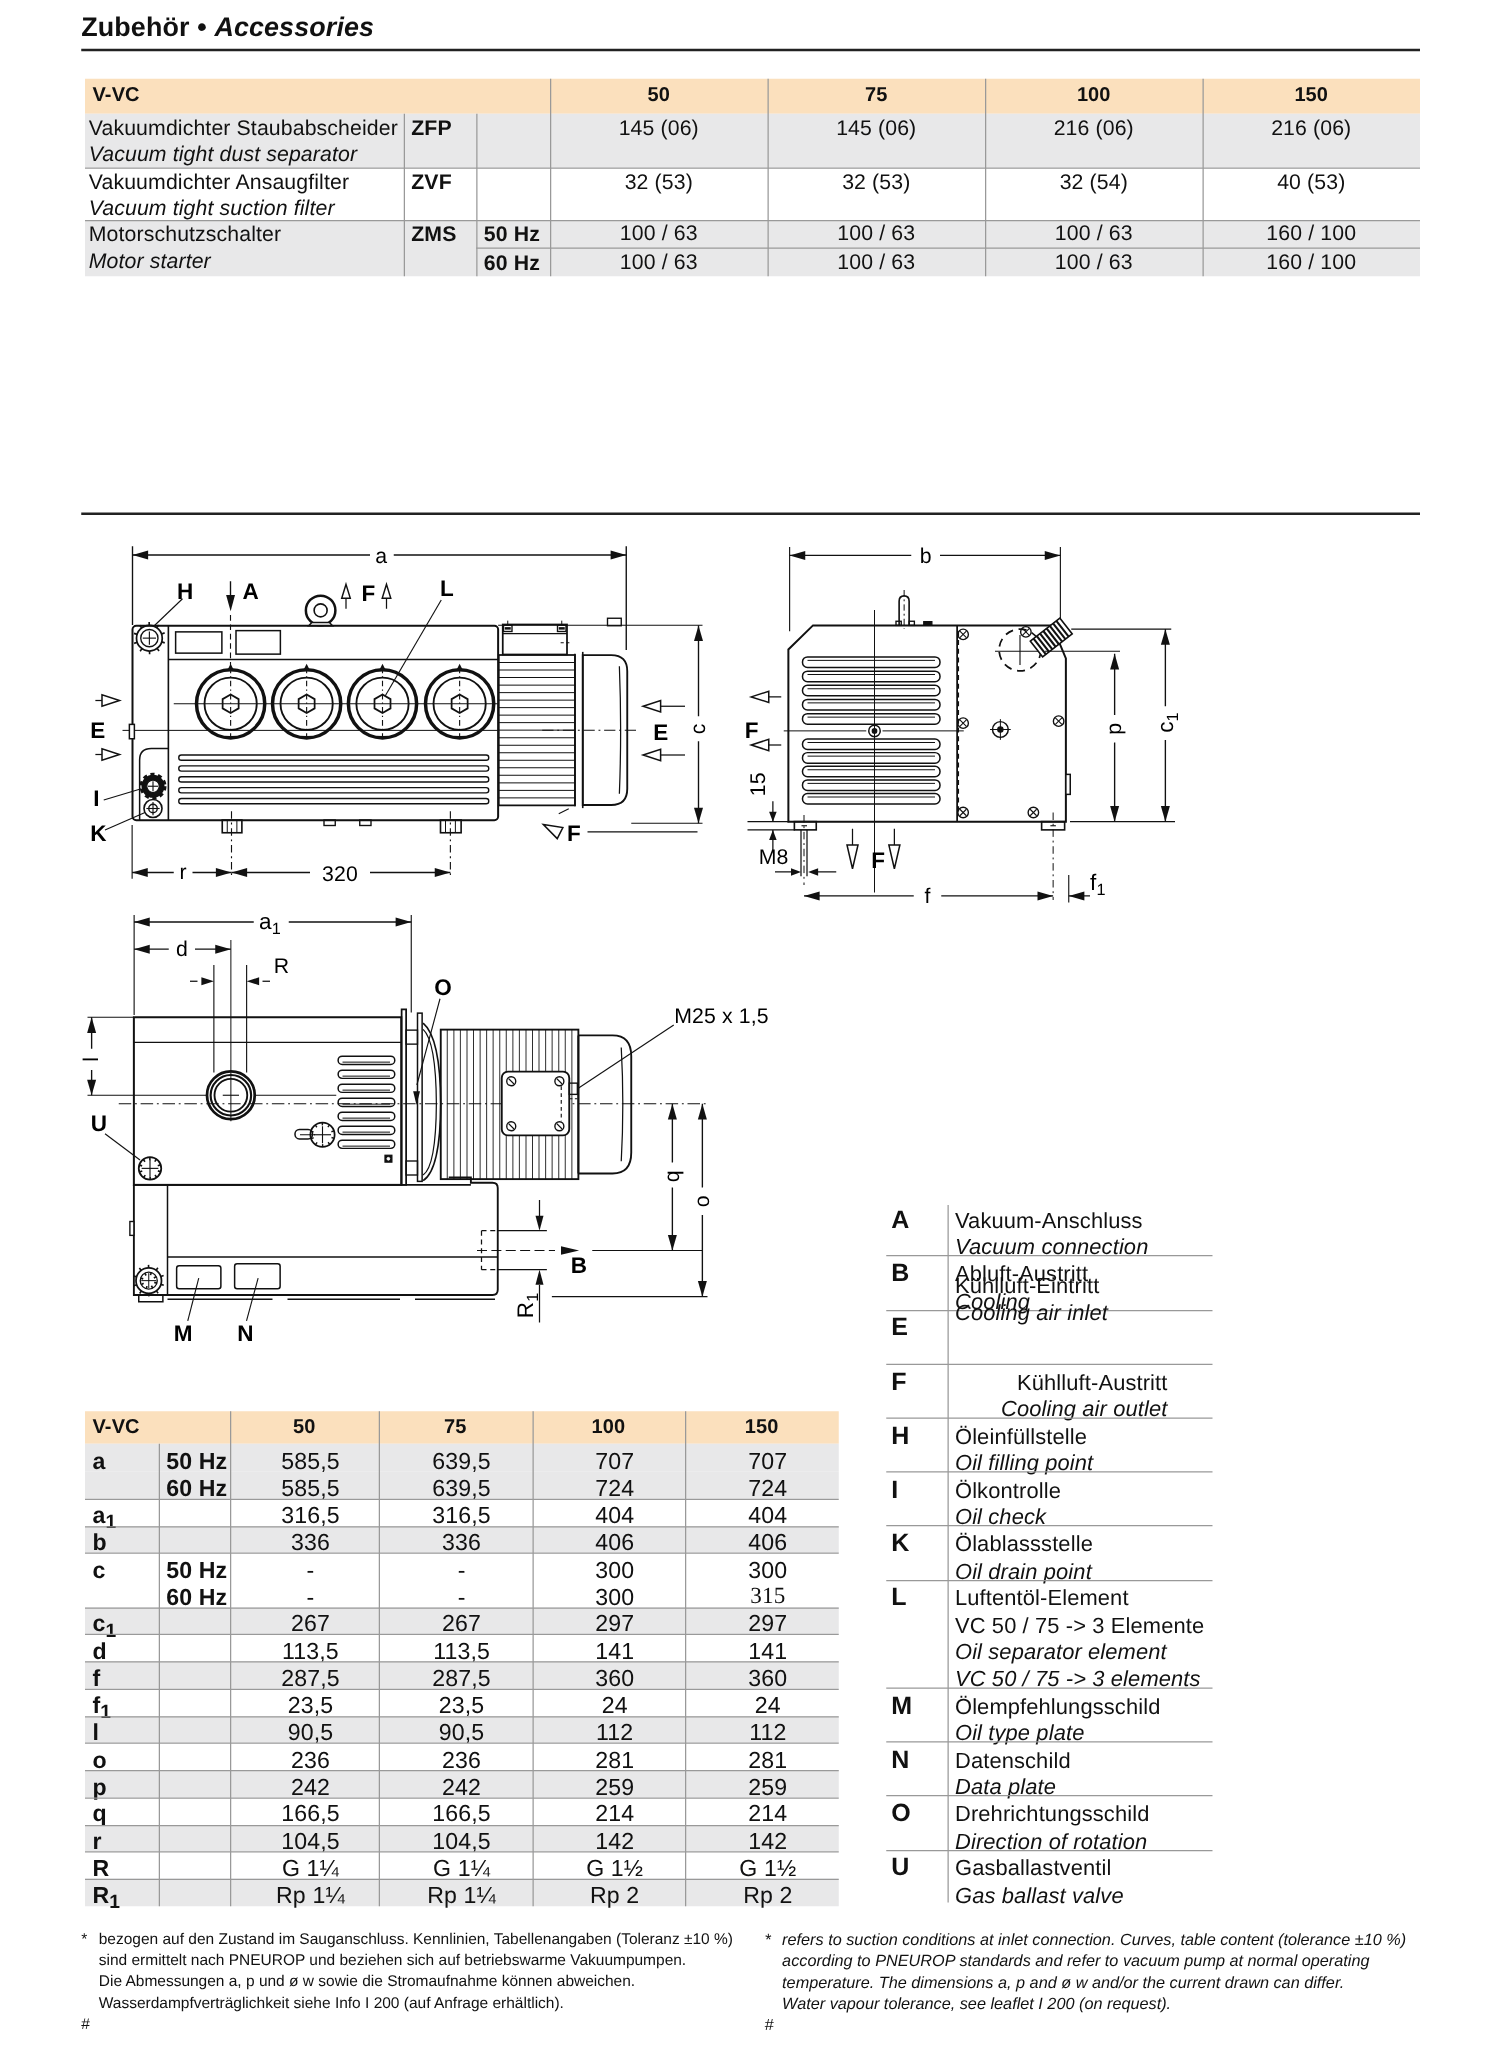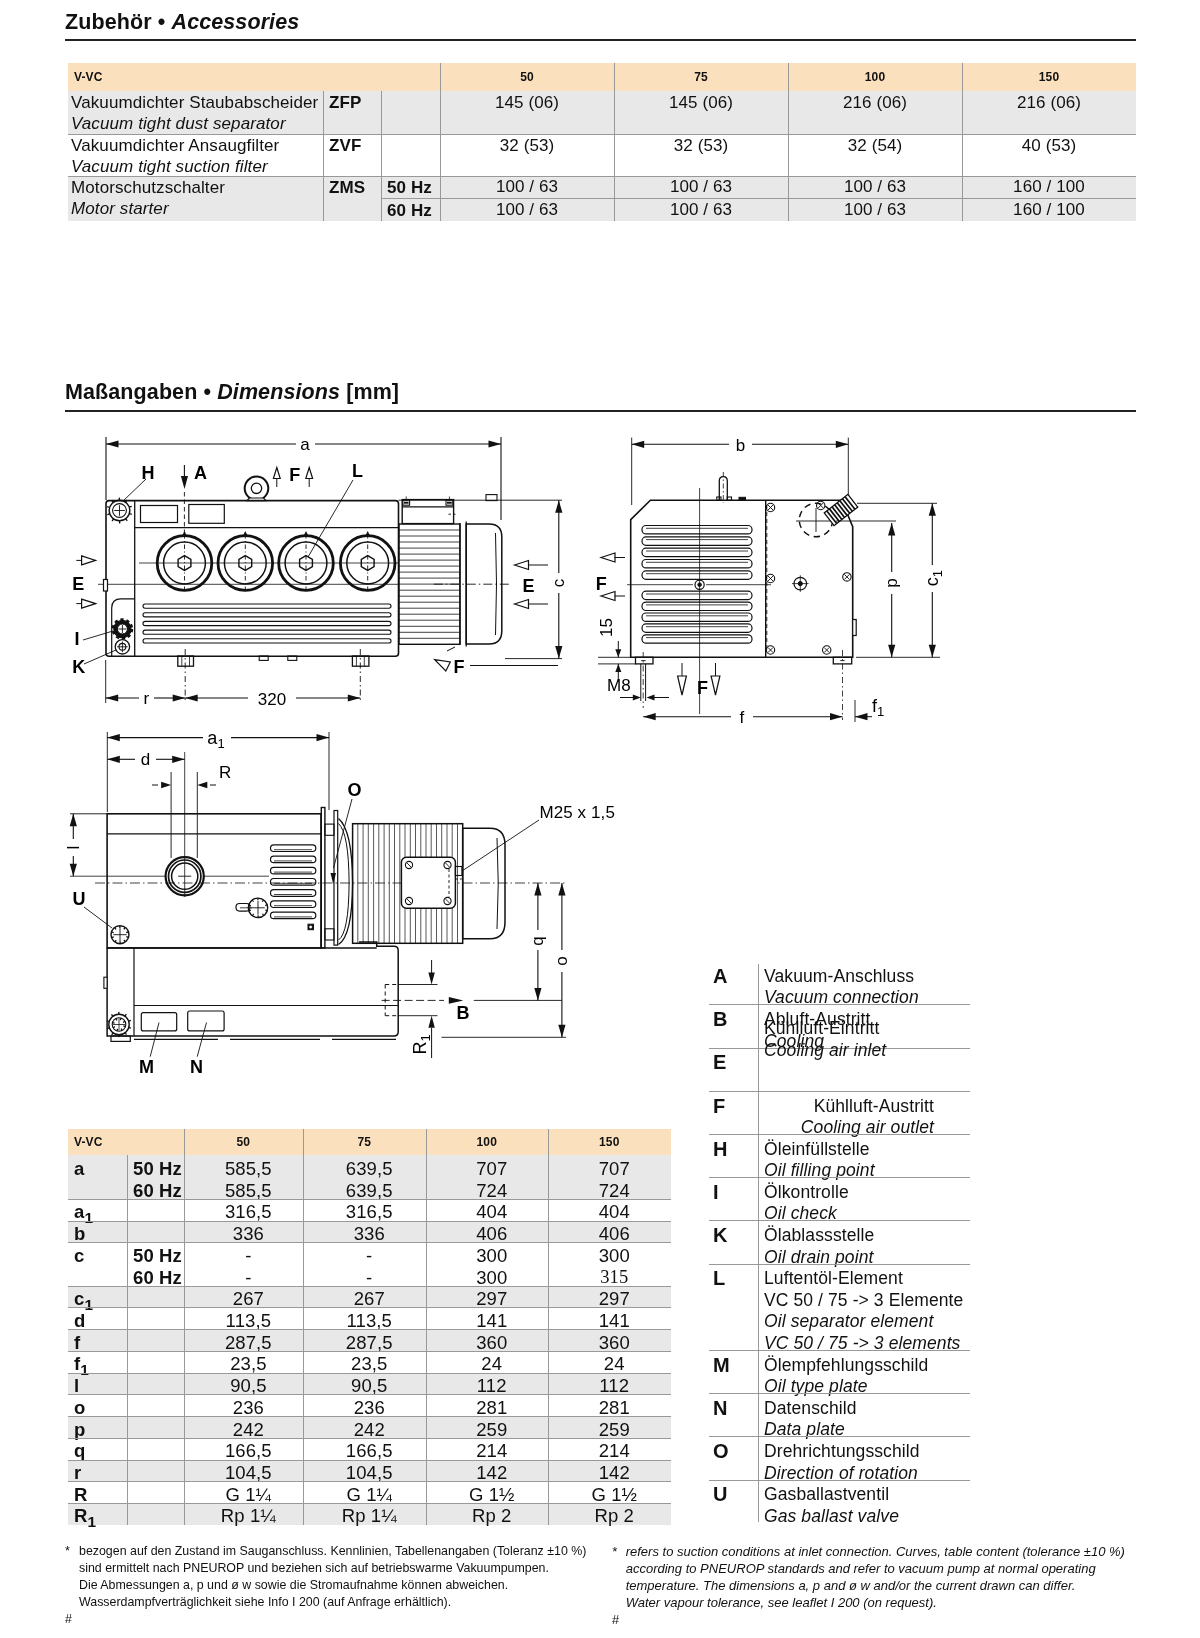--- a/index.html
+++ b/index.html
@@ -5,21 +5,21 @@
 html,body { width:1200px; height:1638px; background:#fff; font-family:"Liberation Sans", sans-serif; color:#111; }
 #page { position:relative; width:1200px; height:1638px; overflow:hidden; }
 .abs { position:absolute; font-size:17px; line-height:21px; letter-spacing:0.1px; }
 .abs > div { position:absolute; }
 .t1 { position:absolute; font-size:21.5px; letter-spacing:0.1px; }
 .rule { position:absolute; height:2px; background:#222; }
 .peach { background:#fbe0bd; }
 .gray { background:#e8e8e9; }
 .hline { position:absolute; height:1px; background:#999; }
 .vline { position:absolute; width:1px; background:#999; }
-.hv { font-weight:bold; font-size:12px; }
+.hv { font-weight:bold; font-size:16px; }
 .ctr { text-align:center; }
 .val { font-size:17px; }
 .sl { line-height:20px; }
 .dt { line-height:21.72px; font-size:18.5px; padding-top:2.6px; }
 .lg { font-size:17.5px; line-height:21.6px; }
 b.lg { font-size:20px; }
 .fn { position:absolute; font-size:12.4px; line-height:17px; }
 .fn.it { font-size:13px; }
 .fn.it { font-style:italic; }
 svg text { font-family:"Liberation Sans", sans-serif; }
@@ -72,21 +72,20 @@
 <div class="hline" style="left:68px;top:176px;width:1068px;"></div>
 <div class="hline" style="left:380.5px;top:198.2px;width:755.5px;"></div>
 <div class="vline" style="left:323px;top:91px;height:129.5px;"></div>
 <div class="vline" style="left:380.5px;top:91px;height:129.5px;"></div>
 <div class="vline" style="left:440px;top:63px;height:157.5px;"></div>
 <div class="vline" style="left:614px;top:63px;height:157.5px;"></div>
 <div class="vline" style="left:788px;top:63px;height:157.5px;"></div>
 <div class="vline" style="left:962px;top:63px;height:157.5px;"></div>
 </div>
 
-<div class="t1" style="left:65px;top:379.5px;"><b>Maßangaben</b> <b>•</b> <b><i>Dimensions</i></b> <b>[mm]</b></div>
 <div class="rule" style="left:65px;top:410.3px;width:1071px;"></div>
 
 <div class="abs" style="left:0;top:0;">
 <div class="peach" style="left:68.0px;top:1129.3px;width:602.5px;height:26.1px;"></div>
 <div class="gray" style="left:68.0px;top:1155.4px;width:602.5px;height:21.7px;"></div>
 <div class="gray" style="left:68.0px;top:1177.1px;width:602.5px;height:21.7px;"></div>
 <div class="gray" style="left:68.0px;top:1220.6px;width:602.5px;height:21.7px;"></div>
 <div class="gray" style="left:68.0px;top:1285.7px;width:602.5px;height:21.7px;"></div>
 <div class="gray" style="left:68.0px;top:1329.2px;width:602.5px;height:21.7px;"></div>
 <div class="gray" style="left:68.0px;top:1372.6px;width:602.5px;height:21.7px;"></div>

